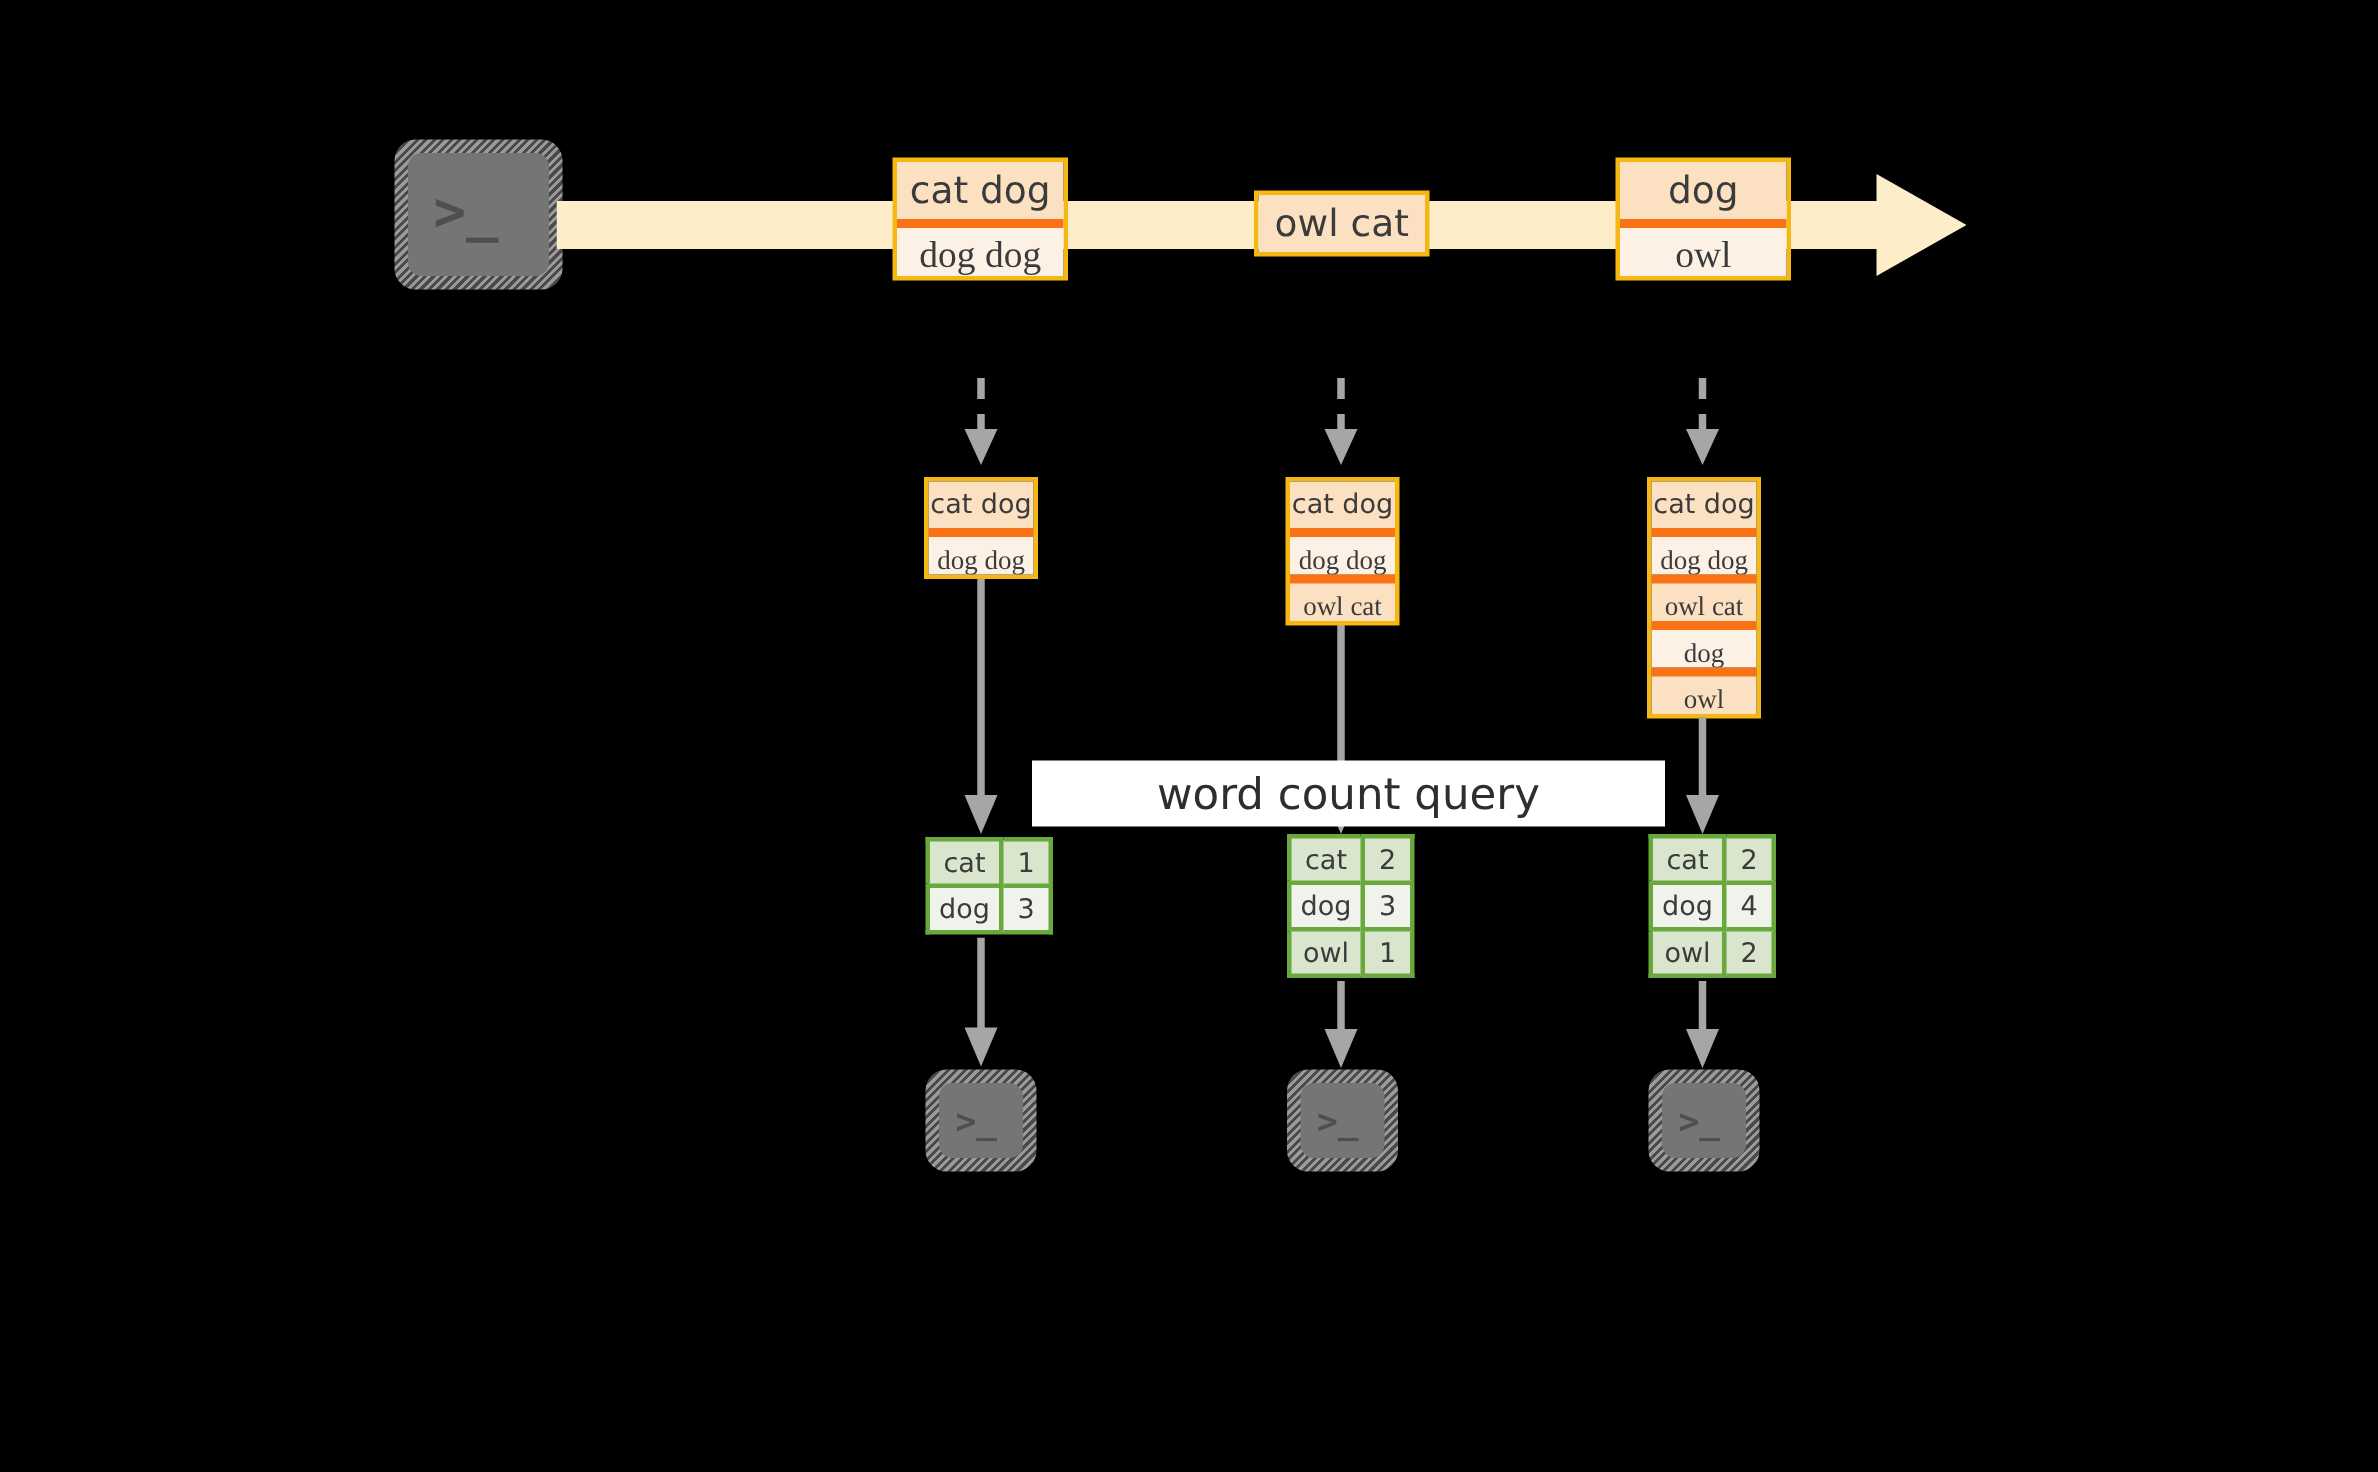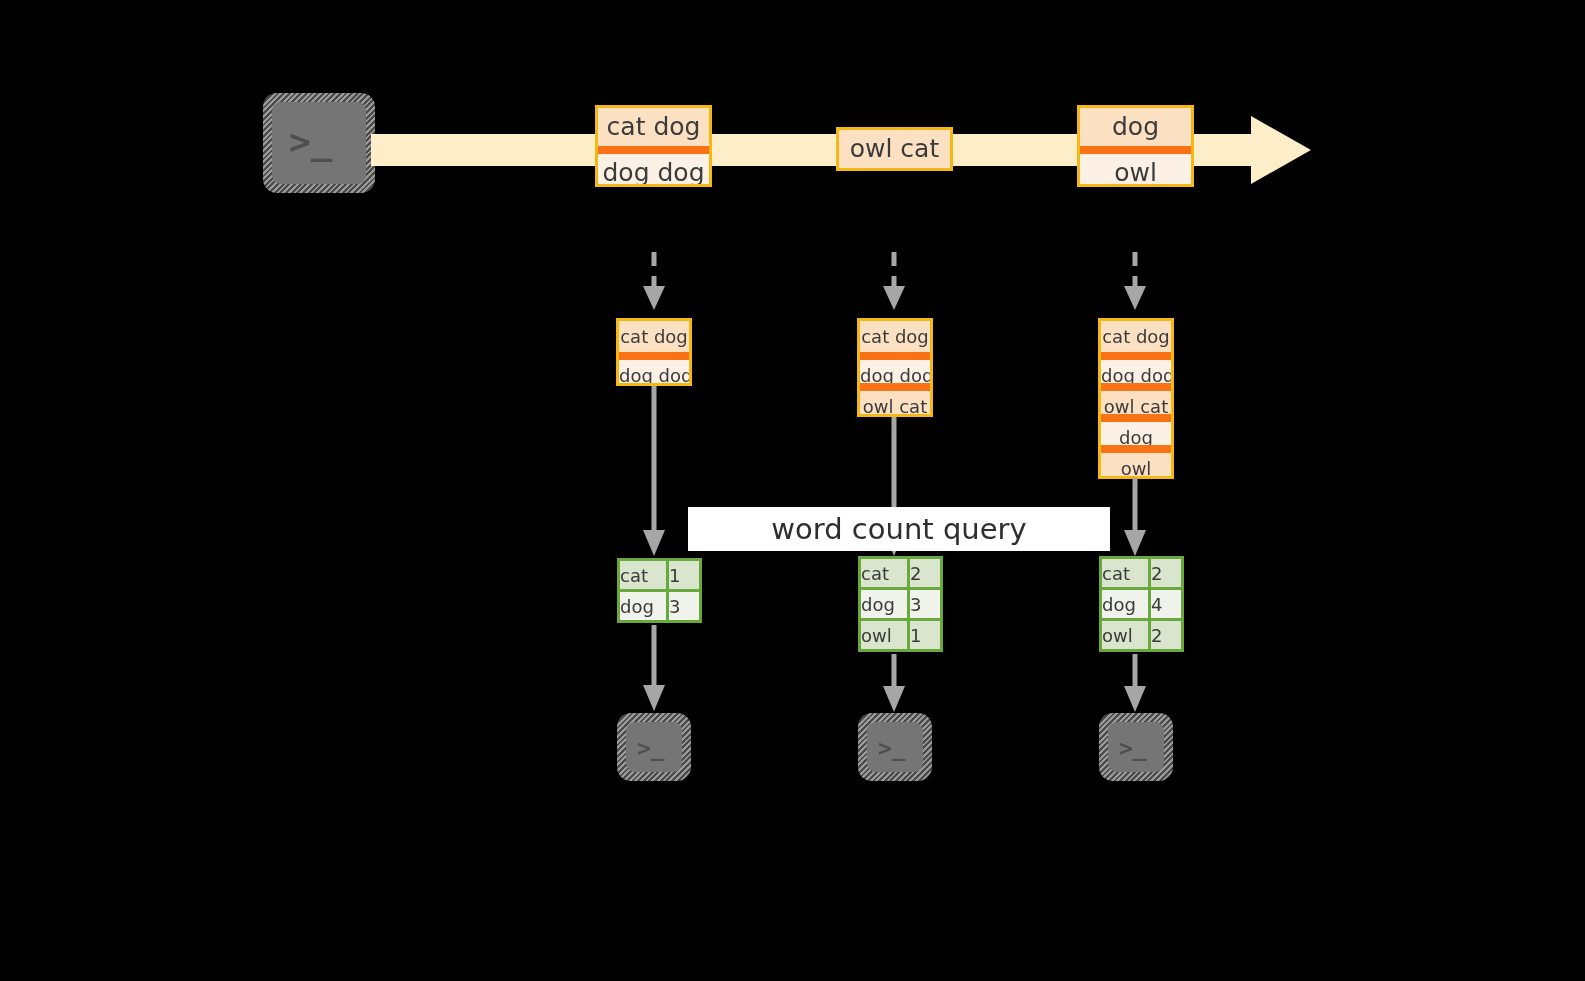--- a/index.html
+++ b/index.html
@@ -75,21 +75,21 @@
   }
   .rec-group .rec {
     box-sizing: border-box;
     text-align: center;
     color: #3b3b3b;
     white-space: nowrap;
     overflow: hidden;
   }
   .rec.shade-a { background: #fce0c2; }
   .rec.shade-b { background: #fdf1e6; }
-  .rec-sep { border-top: 8px solid #f97316; }
+  .rec-sep { border-top: 6px solid #f97316; font-family: Liberation Serif, serif; }
 
   .rec-group.top .rec {
     height: 38px;
     line-height: 38px;
     font-size: 25px;
   }
   .rec-group.stack .rec {
     height: 31px;
     line-height: 31px;
     font-size: 18px;
@@ -107,20 +107,21 @@
     display: table;
     border-collapse: collapse;
   }
   .res-row { display: table-row; }
   .res-cell {
     display: table-cell;
     box-sizing: border-box;
     height: 31px;
     font-size: 18px;
     color: #3b3b3b;
+    text-align: center;
     vertical-align: middle;
     white-space: nowrap;
   }
   .res-cell.key { width: 49px; }
   .res-cell.val { width: 33px; border-left: 3px solid #68a83c; }
   .res-row.shade-a .res-cell { background: #d9e5cc; }
   .res-row.shade-b .res-cell { background: #eff3eb; }
   .res-row.sep .res-cell { border-top: 3px solid #68a83c; }
 
   

